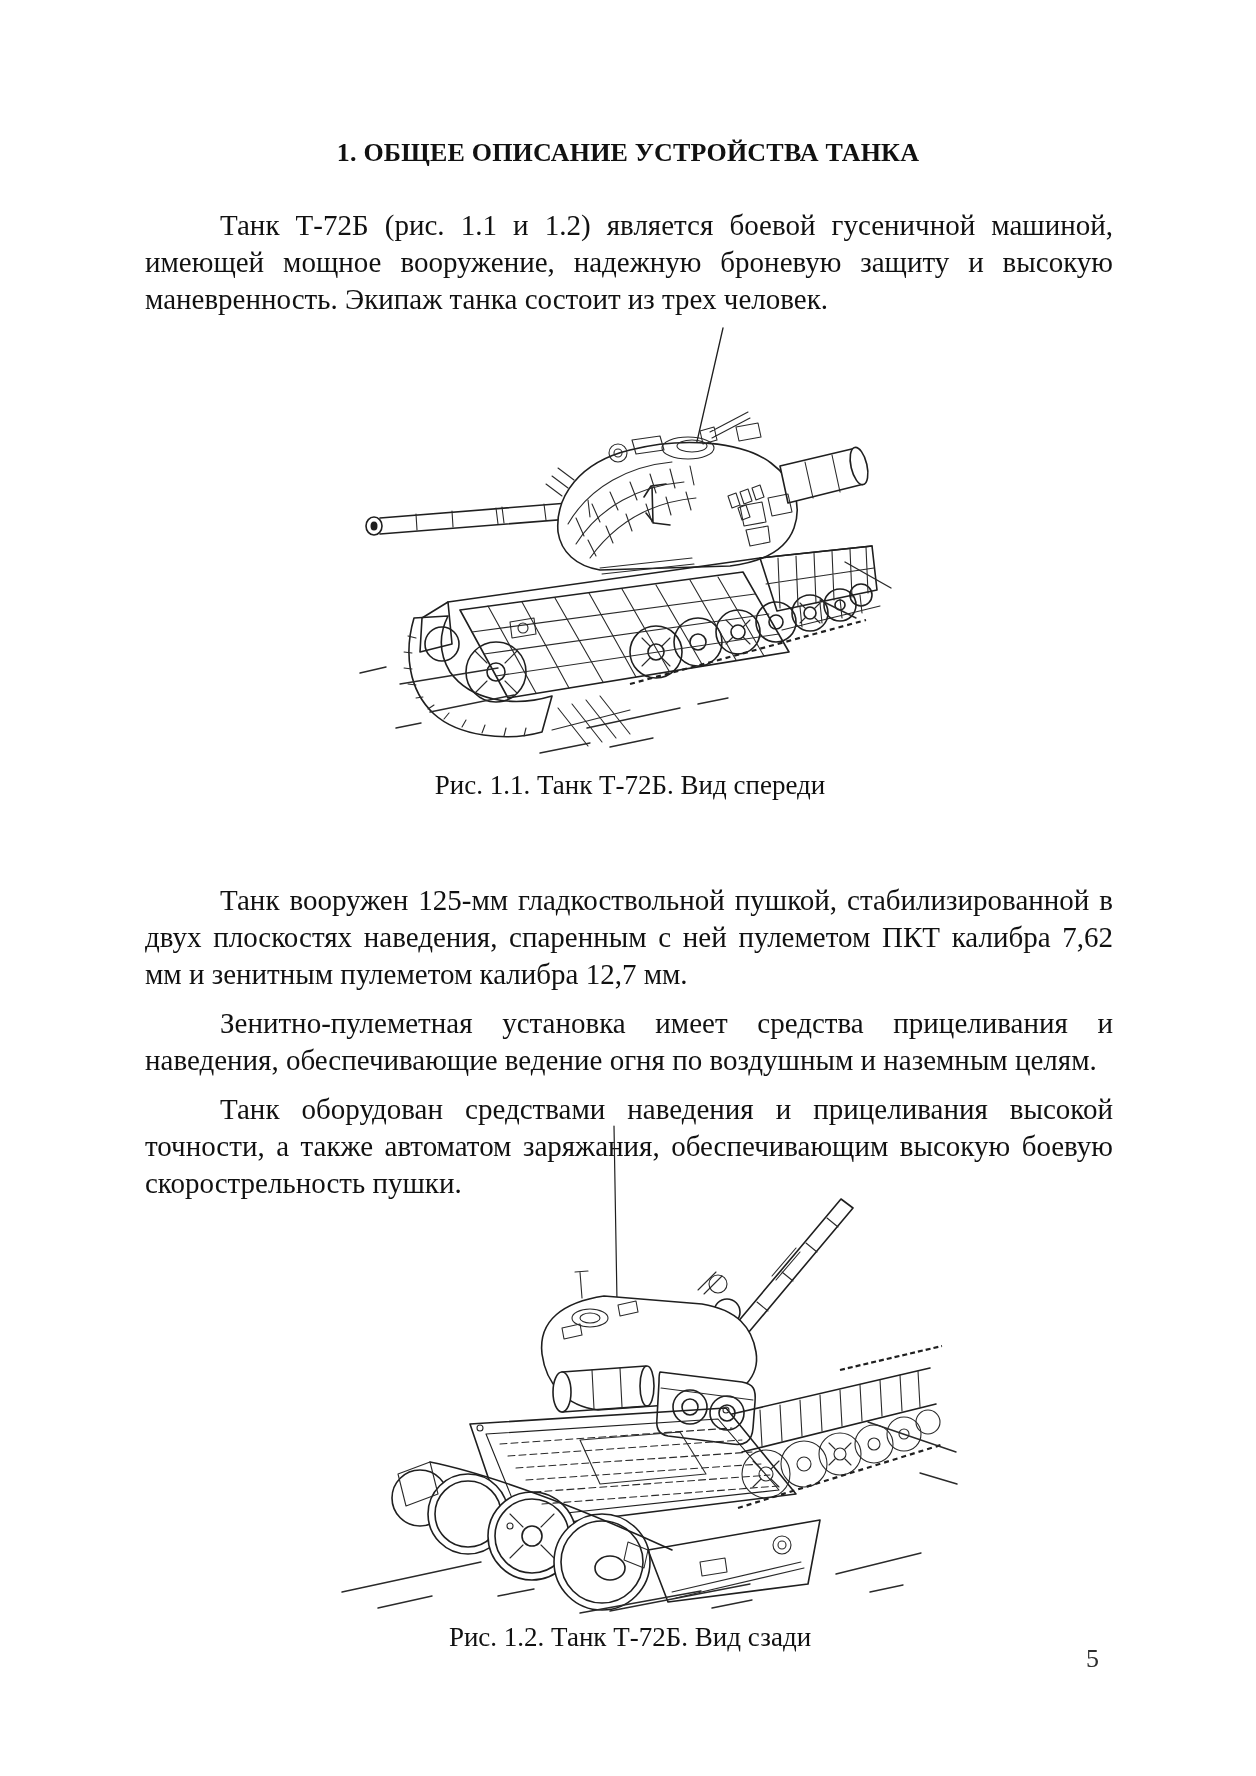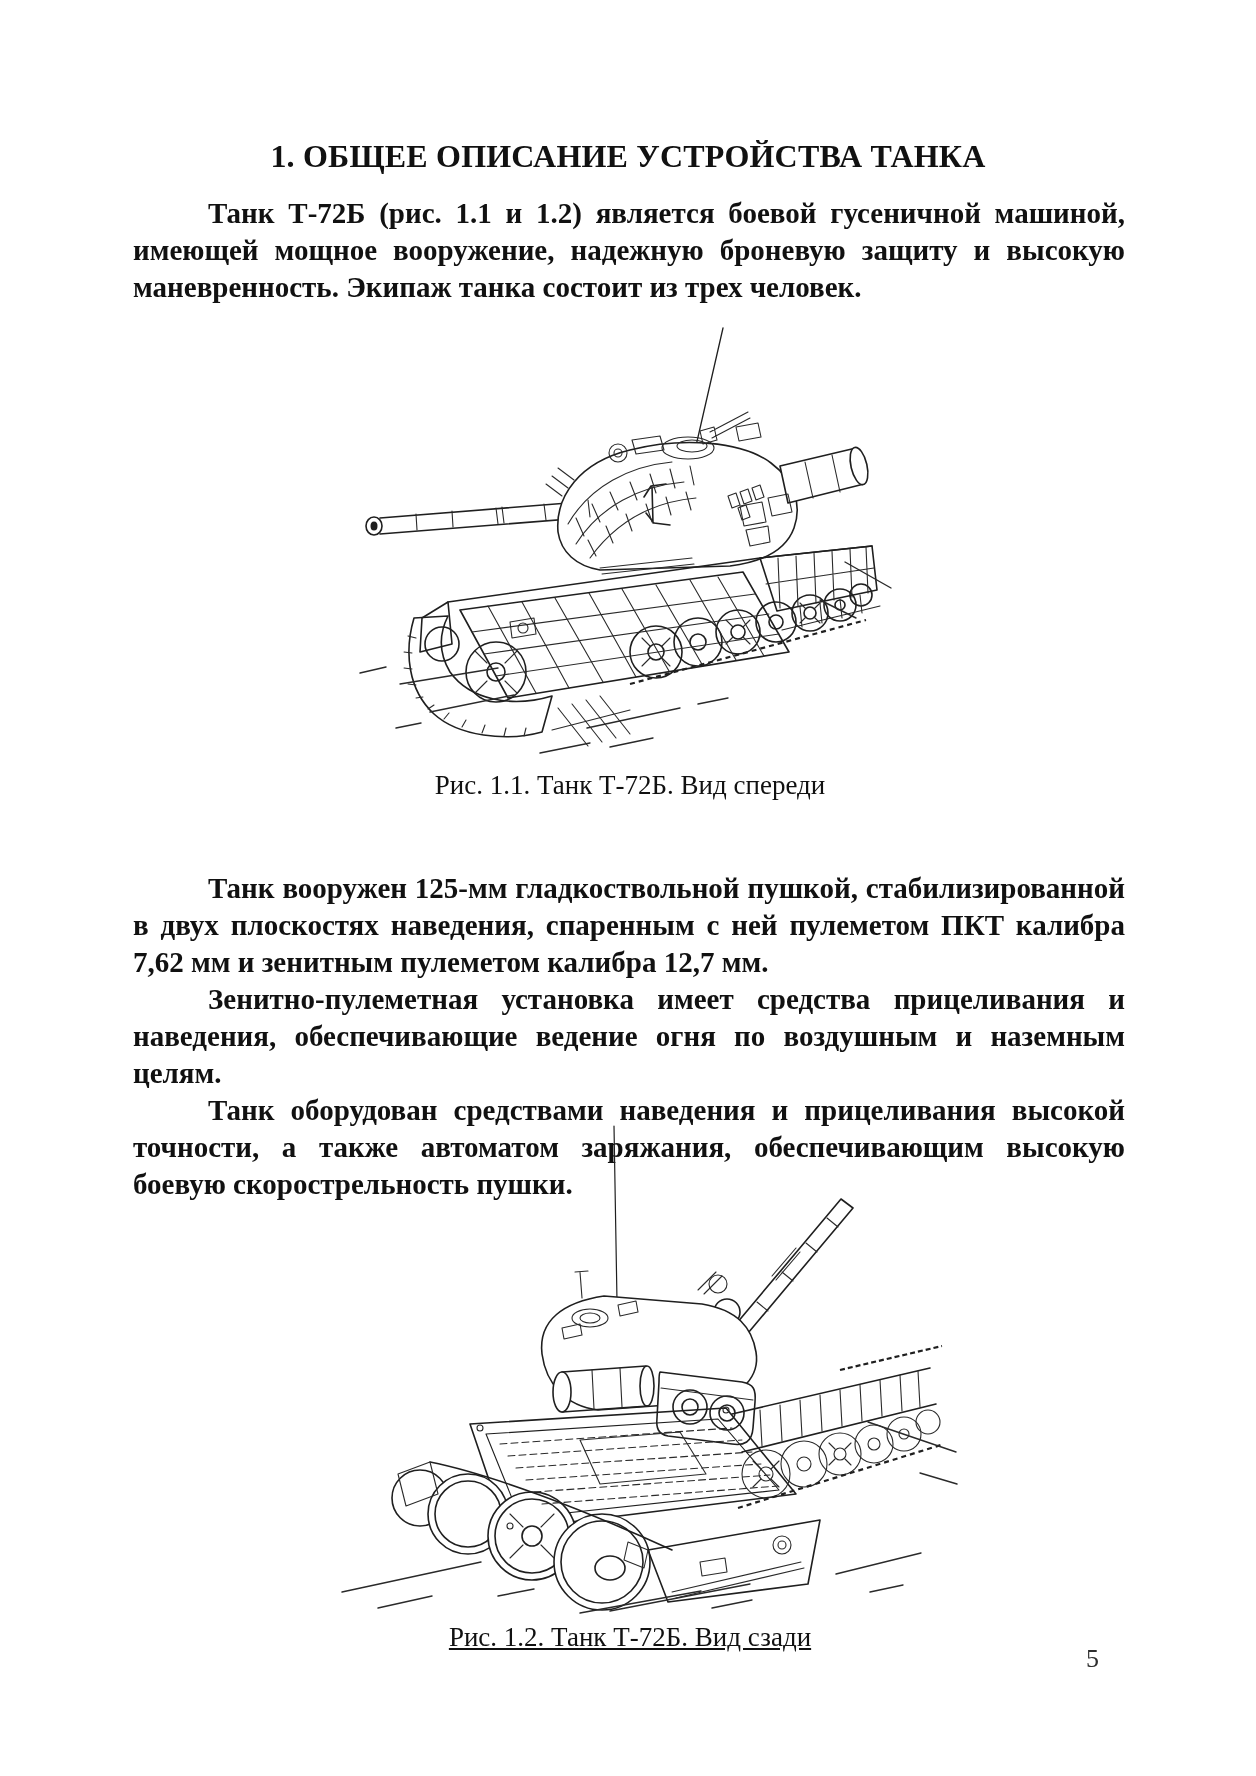--- a/index.html
+++ b/index.html
@@ -4,32 +4,32 @@
 <style>
   html,body { margin:0; padding:0; background:#e8e8e8; }
   .page {
     position:relative; width:1256px; height:1776px; margin:0 auto;
     background:#ffffff; overflow:hidden;
     font-family:"Liberation Serif","DejaVu Serif",serif;
     color:#111111;
   }
   .title {
     position:absolute; left:0; right:0; top:138px; margin:0;
-    text-align:center; font-size:32px; font-weight:700; letter-spacing:0.2px;
+    text-align:center; font-size:26px; font-weight:700; letter-spacing:0.2px;
   }
   .body-text { font-size:29px; line-height:37px; text-align:justify; }
-  .body-text p { margin:0; text-indent:75px;font-weight:bold; }
+  .body-text p { margin:12px; text-indent:75px; }
   .para-first { position:absolute; left:133px; width:992px; top:195px; }
   .paras-main { position:absolute; left:133px; width:992px; top:870px; }
   figure { margin:0; padding:0; position:absolute; }
   .fig1 { left:300px; top:300px; width:660px; height:470px; }
   .fig2 { left:280px; top:1122px; width:680px; height:495px; }
   .caption { position:absolute; left:4px; right:0; text-align:center; font-size:27px; }
   .cap1 { top:770px; }
-  .cap2 { top:1622px;text-decoration:underline; }
+  .cap2 { top:1622px; }
   .page-number { position:absolute; left:1086px; top:1644px; font-size:26px; color:#2e2e2e; }
   
   svg .ln  { stroke:#1f1f1f; fill:none; stroke-width:1.6; stroke-linecap:round; stroke-linejoin:round; }
   svg .dt  { stroke:#2a2a2a; fill:none; stroke-width:1.1; stroke-linecap:round; stroke-linejoin:round; }
   svg .gr  { stroke:#2a2a2a; fill:none; stroke-width:1.4; stroke-linecap:round; }
   svg .trk { stroke:#1f1f1f; fill:none; stroke-width:2.2; }
   svg .fillw { fill:#ffffff; }
   svg .filld { fill:#1f1f1f; stroke:none; }
 </style>
 </head>

